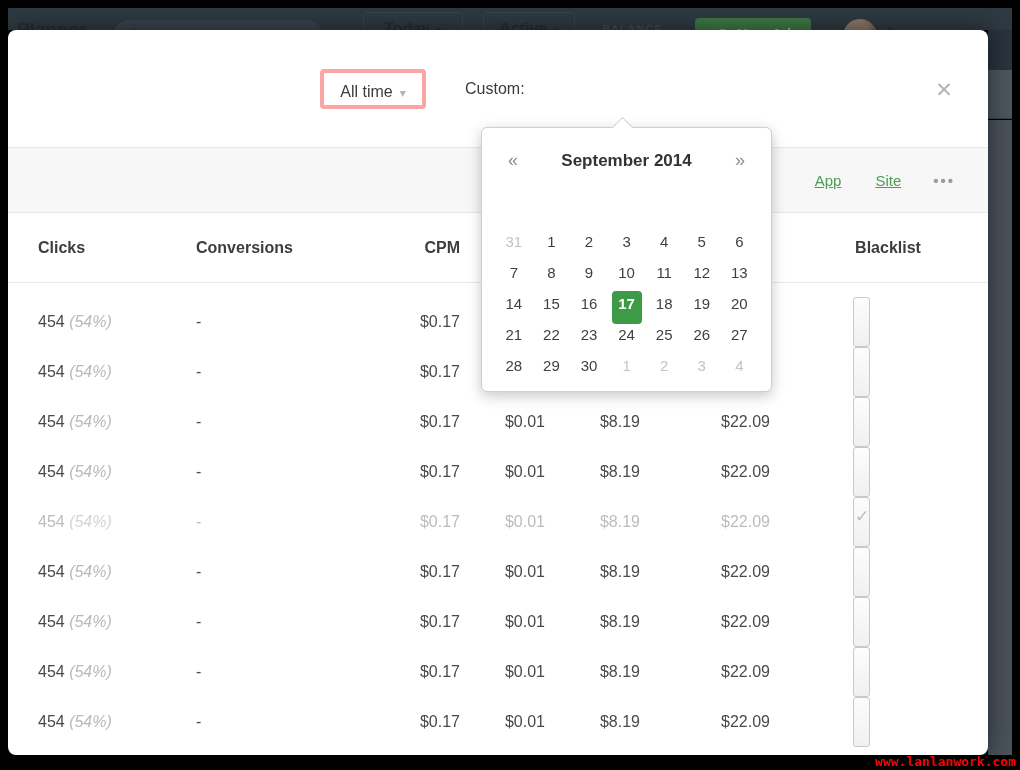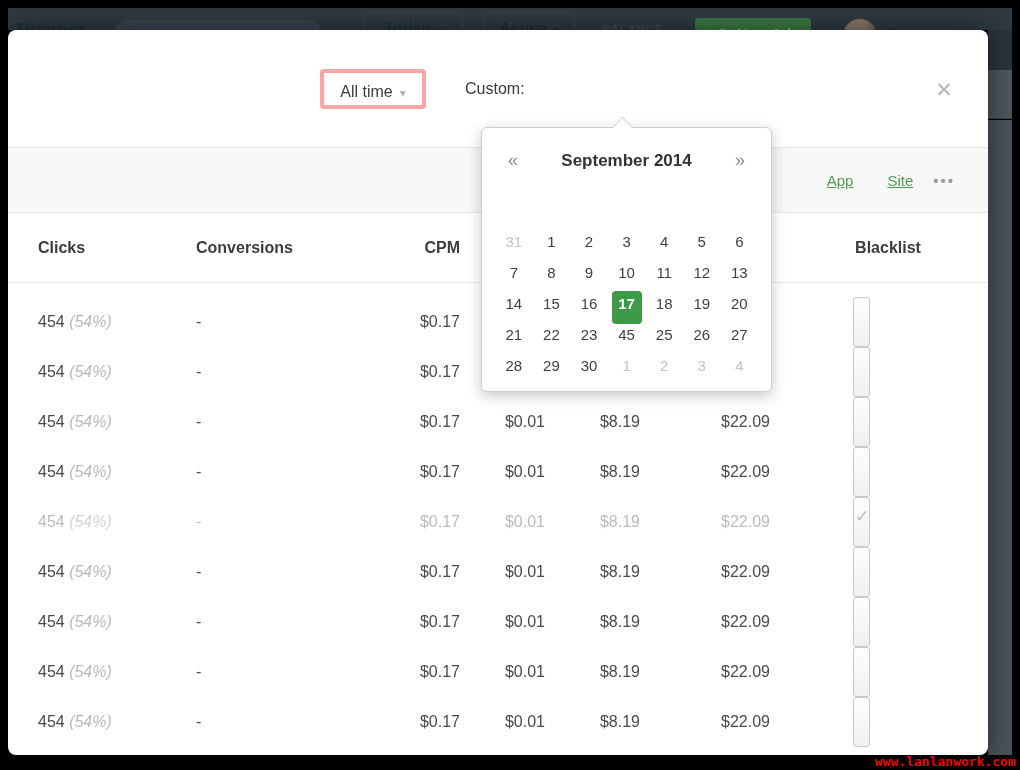--- a/index.html
+++ b/index.html
@@ -35,21 +35,21 @@
   .dt-input{position:absolute;top:39px;width:169px;height:40px;border:1px solid #d9d9d9;border-radius:4px;background:#fff;font-size:15px;line-height:38px;padding-left:14px;}
   .dt-from{left:534px;}
   .dt-to{left:721px;}
   .dt-input .pre{color:#9b9b9b;}
   .dt-input .val{color:#3c3c3c;margin-left:8px;}
   .close-x{position:absolute;left:921px;top:45px;width:30px;height:30px;line-height:30px;text-align:center;font-size:21px;color:#b2b6b9;cursor:pointer;}
 
   
   .nav-band{position:absolute;left:0;top:117px;width:100%;height:66px;background:#f7f7f7;border-top:1px solid #e7e7e7;border-bottom:1px solid #e7e7e7;}
   .nav-left{position:absolute;left:30px;top:0;height:100%;display:flex;align-items:center;gap:36px;white-space:nowrap;}
-  .nav-right{position:absolute;right:33px;top:0;height:100%;display:flex;align-items:center;gap:20px;}
+  .nav-right{position:absolute;right:33px;top:0;height:100%;display:flex;align-items:center;gap:32px;}
   .nav-link{font-size:15px;color:#4d9c52;text-decoration:underline;cursor:pointer;}
   .nav-more{font-size:15px;font-weight:bold;color:#9b9b9b;letter-spacing:2px;cursor:pointer;}
 
   
   .thead{position:absolute;left:0;top:183px;width:100%;height:70px;border-bottom:1px solid #e8e8e8;}
   .thead span{position:absolute;top:0;height:70px;line-height:70px;font-size:16px;font-weight:bold;color:#3d3d3d;}
   .h-clicks{left:30px;}
   .h-conv{left:188px;}
   .h-cpm{left:322px;width:130px;text-align:right;}
   .h-black{left:815px;width:130px;text-align:center;}
@@ -244,21 +244,21 @@
           <span class="cal-cell">14</span>
           <span class="cal-cell">15</span>
           <span class="cal-cell">16</span>
           <span class="cal-cell"><span class="sel">17</span></span>
           <span class="cal-cell">18</span>
           <span class="cal-cell">19</span>
           <span class="cal-cell">20</span>
           <span class="cal-cell">21</span>
           <span class="cal-cell">22</span>
           <span class="cal-cell">23</span>
-          <span class="cal-cell">45</span>
+          <span class="cal-cell">24</span>
           <span class="cal-cell">25</span>
           <span class="cal-cell">26</span>
           <span class="cal-cell">27</span>
           <span class="cal-cell">28</span>
           <span class="cal-cell">29</span>
           <span class="cal-cell">30</span>
           <span class="cal-cell muted">1</span>
           <span class="cal-cell muted">2</span>
           <span class="cal-cell muted">3</span>
           <span class="cal-cell muted">4</span>

